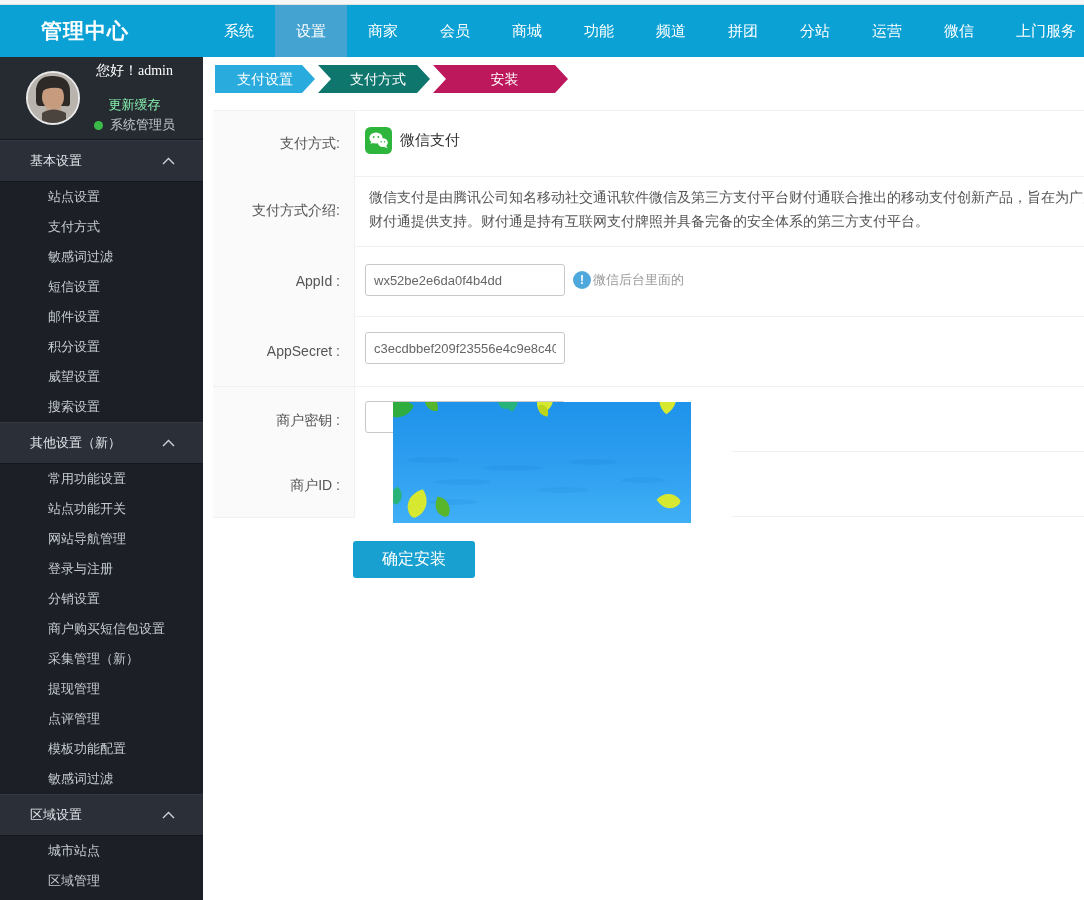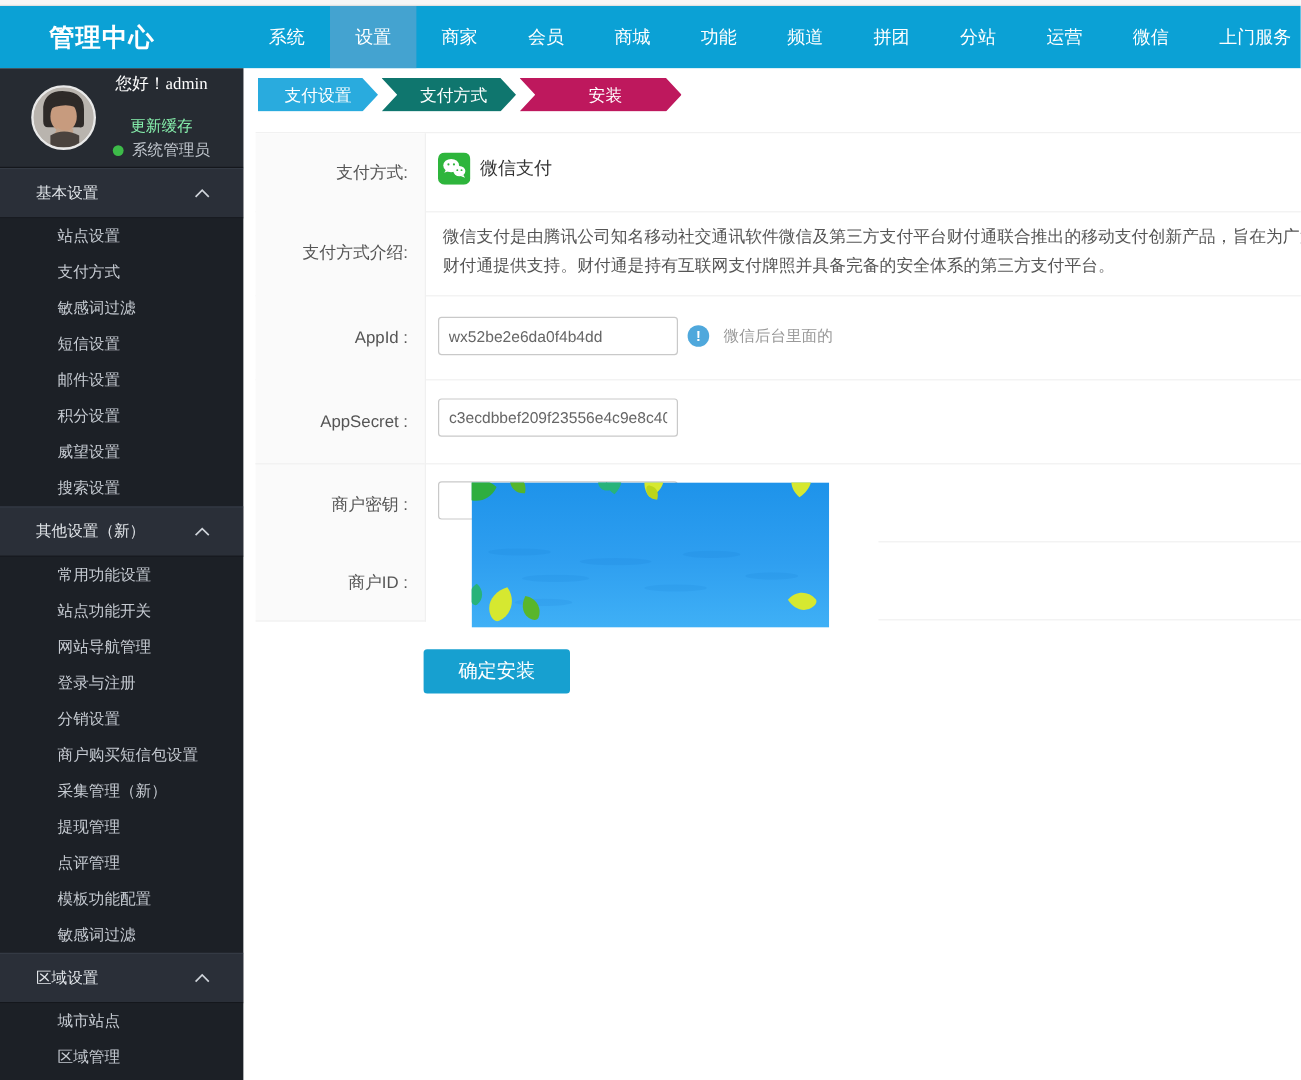--- a/index.html
+++ b/index.html
@@ -84,21 +84,21 @@
   .text-input { position:absolute; width:200px; height:32px; border:1px solid #c9c9c9;
     border-radius:3px; padding:0 8px; font-size:13px; color:#666; background:#fff;
     font-family:"Liberation Sans","DejaVu Sans",sans-serif; outline:none; }
   .in-appid { left:152px; top:153px; }
   .in-appsecret { left:152px; top:221px; }
   .in-merchant { left:152px; top:290px; z-index:1; }
 
   .hint { position:absolute; left:360px; top:160px; display:flex; align-items:center; }
   .info-icon { width:18px; height:18px; border-radius:50%; background:#4fa8dc;
     color:#fff; font-size:12px; font-weight:bold; text-align:center; line-height:18px; }
-  .hint-text { margin-left:12px; font-size:13px; color:#999; }
+  .hint-text { margin-left:2px; font-size:13px; color:#999; }
 
   .leaf-image { position:absolute; left:180px; top:291px; width:298px; height:121px;
     z-index:2; }
 
   .submit-btn { position:absolute; left:150px; top:484px; width:122px; height:37px;
     background:#17a0d0; color:#fff; border:none; border-radius:3px; font-size:16px;
     cursor:pointer; font-family:"Liberation Sans","DejaVu Sans",sans-serif; }
 </style>
 </head>
 <body>

